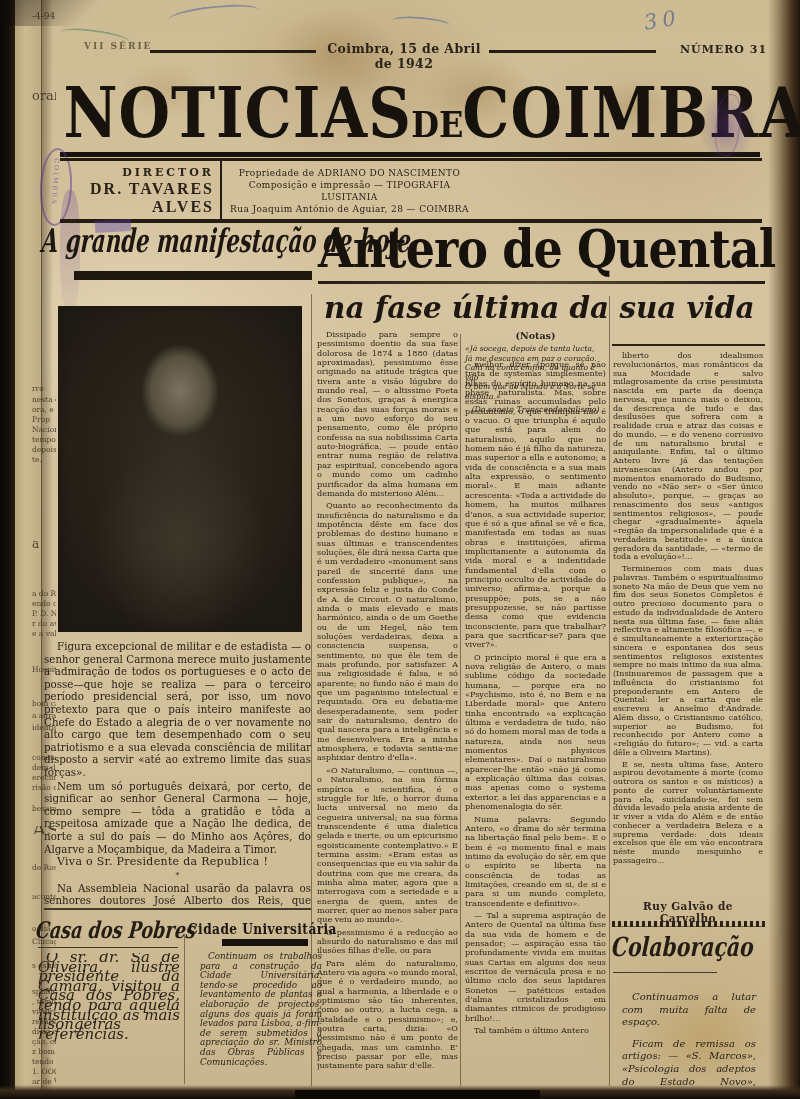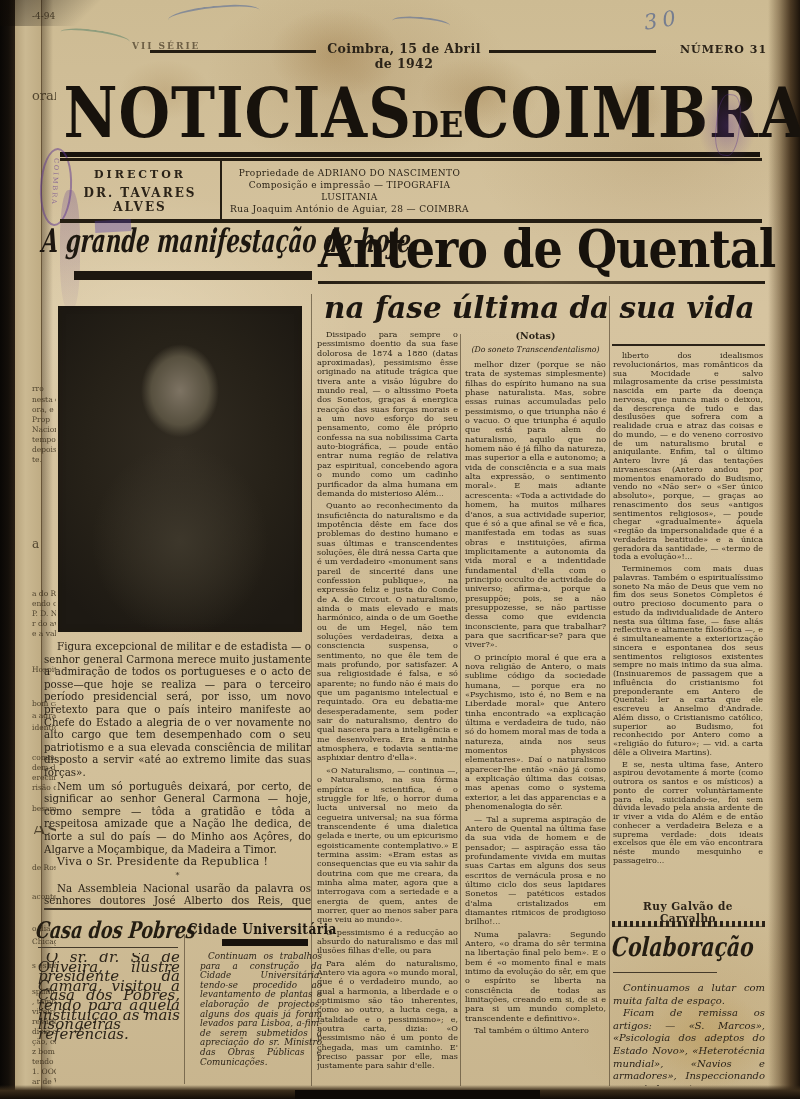--- a/index.html
+++ b/index.html
@@ -27,21 +27,21 @@
   .edge-right{position:absolute;right:0;top:0;width:32px;height:1099px;
     background:linear-gradient(90deg,rgba(90,70,45,0),rgba(104,82,52,.55) 35%,#4c3a24 70%,#1d140b 100%);}
   .edge-bottom{position:absolute;left:0;bottom:0;width:800px;height:14px;
     background:linear-gradient(0deg,#120c06 0%,#3a2c1a 60%,rgba(58,44,26,0) 100%);}
   .edge-bottom2{position:absolute;left:295px;bottom:0;width:245px;height:9px;background:#0d0905;}
   .edge-top{position:absolute;left:0;top:0;width:120px;height:26px;
     background:linear-gradient(135deg,rgba(15,10,5,.55),rgba(15,10,5,0) 70%);}
   .frag{position:absolute;left:17px;width:24px;font-size:7.5px;line-height:8px;color:#51452f;
     white-space:nowrap;overflow:hidden;letter-spacing:0;}
   
-  .series{position:absolute;left:84px;top:41px;font-size:9px;letter-spacing:2px;color:#6d5f45;font-weight:bold;margin-left:48px;}
+  .series{position:absolute;left:84px;top:41px;font-size:9px;letter-spacing:2px;color:#6d5f45;font-weight:bold;}
   .rule-a{position:absolute;left:150px;top:50px;width:166px;height:2.5px;background:#241d12;}
   .rule-b{position:absolute;left:489px;top:50px;width:167px;height:2.5px;background:#241d12;}
   .date{position:absolute;left:321px;top:41px;width:166px;text-align:center;font-size:12.5px;font-weight:bold;letter-spacing:.4px;}
   .number{position:absolute;left:680px;top:43px;font-size:11px;font-weight:bold;letter-spacing:1px;}
   .hand30{position:absolute;left:644px;top:8px;font-size:21px;font-style:italic;color:rgba(45,75,140,.55);
     transform:rotate(-9deg);letter-spacing:5px;}
   .scribble{position:absolute;border-top:2px solid rgba(50,85,155,.45);border-radius:50%;}
   .sc1{left:168px;top:6px;width:92px;height:16px;transform:rotate(-6deg);}
   .sc2{left:392px;top:17px;width:58px;height:10px;transform:rotate(5deg);}
   .sc3{left:60px;top:30px;width:70px;height:12px;transform:rotate(8deg);border-top-color:rgba(50,110,90,.4);}
@@ -61,27 +61,27 @@
     border-radius:50%;transform:rotate(3deg);}
   .stamp-oval span{position:absolute;left:9px;top:8px;font-size:6.5px;color:rgba(92,52,145,.6);
     writing-mode:vertical-rl;letter-spacing:2px;}
   .stamp-smudge{position:absolute;left:60px;top:190px;width:20px;height:120px;
     background:linear-gradient(180deg,rgba(92,52,145,.25),rgba(92,52,145,.05));border-radius:40%;}
   
   .infobar{position:absolute;left:60px;top:158px;width:702px;height:58px;display:flex;
     border-top:3px solid #241d12;border-bottom:4px solid #241d12;}
   .ib-cell{box-sizing:border-box;padding:5px 6px 3px;display:flex;flex-direction:column;justify-content:center;}
   .ib-left{width:283px;border-right:2px solid #241d12;text-align:center;}
-  .ib-mid{width:162px;border-right:2px solid #241d12;text-align:center;justify-content:space-around;}
+  .ib-mid{width:162px;border-right:2px solid #241d12;text-align:right;justify-content:space-around;}
   .ib-right{width:255px;text-align:center;}
   .ib-l1{font-size:9.5px;letter-spacing:1.5px;}
   .ib-l2{font-size:8.5px;margin-top:2px;}
   .ib-l3{font-size:11px;font-weight:bold;margin-top:3px;letter-spacing:.5px;}
   .ib-dir1{font-size:11px;letter-spacing:3px;font-weight:bold;}
-  .ib-dir2{font-size:12px;letter-spacing:2px;font-weight:bold;}
+  .ib-dir2{font-size:16px;letter-spacing:2px;font-weight:bold;font-family:Liberation Serif, serif;}
   .ib-r{font-size:9px;line-height:12px;letter-spacing:.4px;}
   
   .script{font-style:italic;font-weight:bold;white-space:nowrap;transform-origin:left;}
   .hl-left{position:absolute;left:42px;top:226px;font-size:26px;transform:scale(.82,1.25) skewX(-6deg);color:#1d1710;}
   .hl-left-bar{position:absolute;left:74px;top:271px;width:238px;height:9px;background:#1d1710;}
   .hl-main{position:absolute;left:318px;top:218px;width:447px;font-size:48px;font-weight:bold;
     white-space:nowrap;transform:scale(.96,1.08);transform-origin:left top;color:#17120c;letter-spacing:-1px;}
   .hl-main-rule{position:absolute;left:318px;top:281px;width:447px;height:3px;
     background:linear-gradient(90deg,#241d12,#5a4c35 50%,#241d12);}
   .hl-sub{position:absolute;left:324px;top:290px;width:442px;font-size:30px;font-style:italic;font-weight:bold;
@@ -132,21 +132,21 @@
   .notas-src{font-style:italic;font-size:7.8px;text-align:center;margin:4px 0 0;}
   .signature{position:absolute;left:613px;top:900px;width:150px;text-align:center;
     font-weight:bold;font-size:10.5px;letter-spacing:.5px;}
   .chain{position:absolute;left:612px;top:921px;width:153px;height:5px;
     background:repeating-linear-gradient(90deg,#2b2318 0 3px,transparent 3px 6px);
     border-bottom:1px solid rgba(43,35,24,.6);}
   .colab-title{position:absolute;left:612px;top:932px;font-size:24px;transform:scale(.85,1.1) skewX(-4deg);color:#241d12;}
   .colab-rule{position:absolute;left:613px;top:972px;width:104px;height:1px;background:#443a2a;}
   .colab-text{position:absolute;left:613px;top:982px;width:152px;height:104px;overflow:hidden;
     font-size:10px;line-height:12.6px;font-style:italic;text-align:justify;}
-  .colab-text p{margin:0;text-indent:10px;}
+  .colab-text p{margin:9px;text-indent:10px;}
 </style>
 </head>
 <body>
 
 <div id="paper">
 
   <div class="edge-left-black"></div>
   <div class="edge-left-sliver">
 
   <span class="frag" style="top: 12px; font-size: 9px;">-4-941</span>
@@ -280,28 +280,35 @@
 
   <p>Dissipado para sempre o pessimismo doentio da sua fase dolorosa de 1874 a 1880 (datas aproximadas), pessimismo êsse originado na atitude trágica que tivera ante a visão lúgubre do mundo real, — o altissimo Poeta dos Sonetos, graças á energica reacção das suas forças morais e a um novo esforço do seu pensamento, como êle próprio confessa na sua nobilissima Carta auto-biográfica, — poude então entrar numa região de relativa paz espiritual, concebendo agora o mundo como um cadinho purificador da alma humana em demanda do misterioso Além...</p>
       <p>Quanto ao reconhecimento da insuficiência do naturalismo e da impotência dêste em face dos problemas do destino humano e suas últimas e transcendentes soluções, êle dirá nessa Carta que é um verdadeiro «monument sans pareil de sincerité dans une confession publique», na expressão feliz e justa do Conde de A. de Circout. O naturalismo, ainda o mais elevado e mais harmónico, ainda o de um Goethe ou de um Hegel, não tem soluções verdadeiras, deixa a consciencia suspensa, o sentimento, no que êle tem de mais profundo, por satisfazer. A sua religiosidade é falsa, e só aparente; no fundo não é mais do que um paganismo intelectual e requintado. Ora eu debatia-me desesperadamente, sem poder sair do naturalismo, dentro do qual nascera para a inteligência e me desenvolvera. Era a minha atmosphera, e todavia sentia-me asphixiar dentro d'ella».</p>
       <p>«O Naturalismo, — continua —, o Naturalismo, na sua fórma empírica e scientifica, é o struggle for life, o horror duma lucta universal no meio da cegueira universal; na sua fórma transcendente é uma dialetica gelada e inerte, ou um epicurismo egoisticamente contemplativo.» E termina assim: «Eram estas as consequencias que eu via sahir da doutrina com que me creara, da minha alma mater, agora que a interrogava com a seriedade e a energia de quem, antes de morrer, quer ao menos saber para que veiu ao mundo».</p>
       <p>O pessimismo é a reducção ao absurdo do naturalismo e das mil ilusões filhas d'elle, ou para</p>
       <p>Para além do naturalismo, Antero via agora «o mundo moral, que é o verdadeiro mundo, ao qual a harmonia, a liberdade e o optimismo são tão inherentes, como ao outro, a lucta cega, a fatalidade e o pessimismo»; e, noutra carta, dizia: «O pessimismo não é um ponto de chegada, mas um caminho. E' preciso passar por elle, mas justamente para sahir d'elle.</p>
     </div>
 
   <div class="notas">
     <p class="notas-title">(Notas)</p>
+    <div>
+
+    <p class="notas-quote">«Já socega, depois de tanta lucta,</p>
+        <p class="notas-quote">Já me descança em paz o coração.</p>
+        <p class="notas-quote">Cahi na conta emfim, de quanto é vão</p>
+        <p class="notas-quote">O bem que ao Mundo e á Sorte se disputa.»</p>
+      </div>
     <p class="notas-src">(Do soneto Transcendentalismo)</p>
   </div>
   <div class="coltext col-b">
 
   <p>melhor dizer (porque se não trata de systemas simplesmente) filhas do espírito humano na sua phase naturalista. Mas, sobre essas ruinas accumuladas pelo pessimismo, o que triunpha não é o vacuo. O que triunpha é aquilo que está para alem do naturalismo, aquilo que no homem não é já filho da natureza, mas superior a ella e autonomo; a vida de consciência e a sua mais alta expressão, o sentimento moral». E mais adiante acrescenta: «Toda a actividade do homem, ha muitos milhares d'anos, a sua actividade superior, que é só a que afinal se vê e fica, manifestada em todas as suas obras e instituições, afirma implicitamente a autonomia da vida moral e a indentidade fundamental d'ella com o principio occulto de actividade do universo; afirma-a, porque a presuppõe; pois, se a não presuppozesse, se não partisse dessa como que evidencia inconsciente, para que trabalhar? para que sacrificar-se? para que viver?».</p>
       <p>O princípio moral é que era a nova religião de Antero, o mais sublime código da sociedade humana, — porque era no «Psychismo, isto é, no Bem e na Liberdade moral» que Antero tinha encontrado «a explicação última e verdadeira de tudo, não só do homem moral mas de toda a natureza, ainda nos seus momentos physicos elementares». Daí o naturalismo aparecer-lhe então «não já como a explicação última das coisas, mas apenas como o systema exterior, a lei das apparencias e a phenomenalogia do sêr.</p>
+      <p>Numa palavra: Segundo Antero, «o drama do sêr termina na libertação final pelo bem». E o bem é «o momento final e mais intimo da evolução do sêr, em que o espírito se liberta na consciência de todas as limitações, creando em si, de si e para si um mundo completo, transcendente e definitivo».</p>
       <p>— Tal a suprema aspiração de Antero de Quental na última fase da sua vida de homem e de pensador; — aspiração essa tão profundamente vivida em muitas suas Cartas em alguns dos seus escritos de vernácula prosa e no último ciclo dos seus lapidares Sonetos — patéticos estados d'alma cristalizados em diamantes ritmicos de prodigioso brilho!...</p>
-      <p>Numa palavra: Segundo Antero, «o drama do sêr termina na libertação final pelo bem». E o bem é «o momento final e mais intimo da evolução do sêr, em que o espírito se liberta na consciência de todas as limitações, creando em si, de si e para si um mundo completo, transcendente e definitivo».</p>
       <p>Tal também o último Antero</p>
     </div>
 
   <div class="coltext col-c">
 
   <p>liberto dos idealismos revolucionários, mas românticos da sua Mocidade e salvo milagrosamente da crise pessimista nascida em parte da doença nervosa, que nunca mais o deixou, da descrença de tudo e das desilusões que sofrera com a realidade crua e atraz das coisas e do mundo, — e do veneno corrosivo de um naturalismo brutal e aniquilante. Enfim, tal o último Antero livre já das tentações nirvanescas (Antero andou por momentos enamorado do Budismo, vendo no «Não ser» o «Ser único absoluto», porque, — graças ao renascimento dos seus «antigos sentimentos religiosos», — poude chegar «gradualmente» áquela «região da impersonalidade que é a verdadeira beatitude» e a única geradora da santidade, — «termo de toda a evolução»!...</p>
       <p>Terminemos com mais duas palavras. Também o espiritualíssimo soneto Na mão de Deus que vem no fim dos seus Sonetos Completos é outro precioso documento para o estudo da individualidade de Antero nesta sua última fase, — fase aliás reflectiva e altamente filosófica —, e é simultaneamente a exteriorização sincera e espontanea dos seus sentimentos religiosos existentes sempre no mais intimo da sua alma. (Insinuaremos de passagem que a influência do cristianismo foi preponderante em Antero de Quental: ler a carta que ele escreveu a Anselmo d'Andrade. Além disso, o Cristianismo católico, superior ao Budismo, foi reconhecido por Antero como a «religião do futuro»; — vid. a carta dêle a Oliveira Martins).</p>
       <p>E se, nesta ultima fase, Antero aspirou devotamente á morte (como outrora os santos e os místicos) a ponto de correr voluntàriamente para ela, suicidando-se, foi sem dúvida levado pela ansia ardente de ir viver a vida do Além e de então conhecer a verdadeira Beleza e a suprema verdade: dois ideais excelsos que êle em vão encontrara néste mundo mesquinho e passageiro...</p>
     </div>
   <div class="signature">Ruy Galvão de Carvalho</div>

